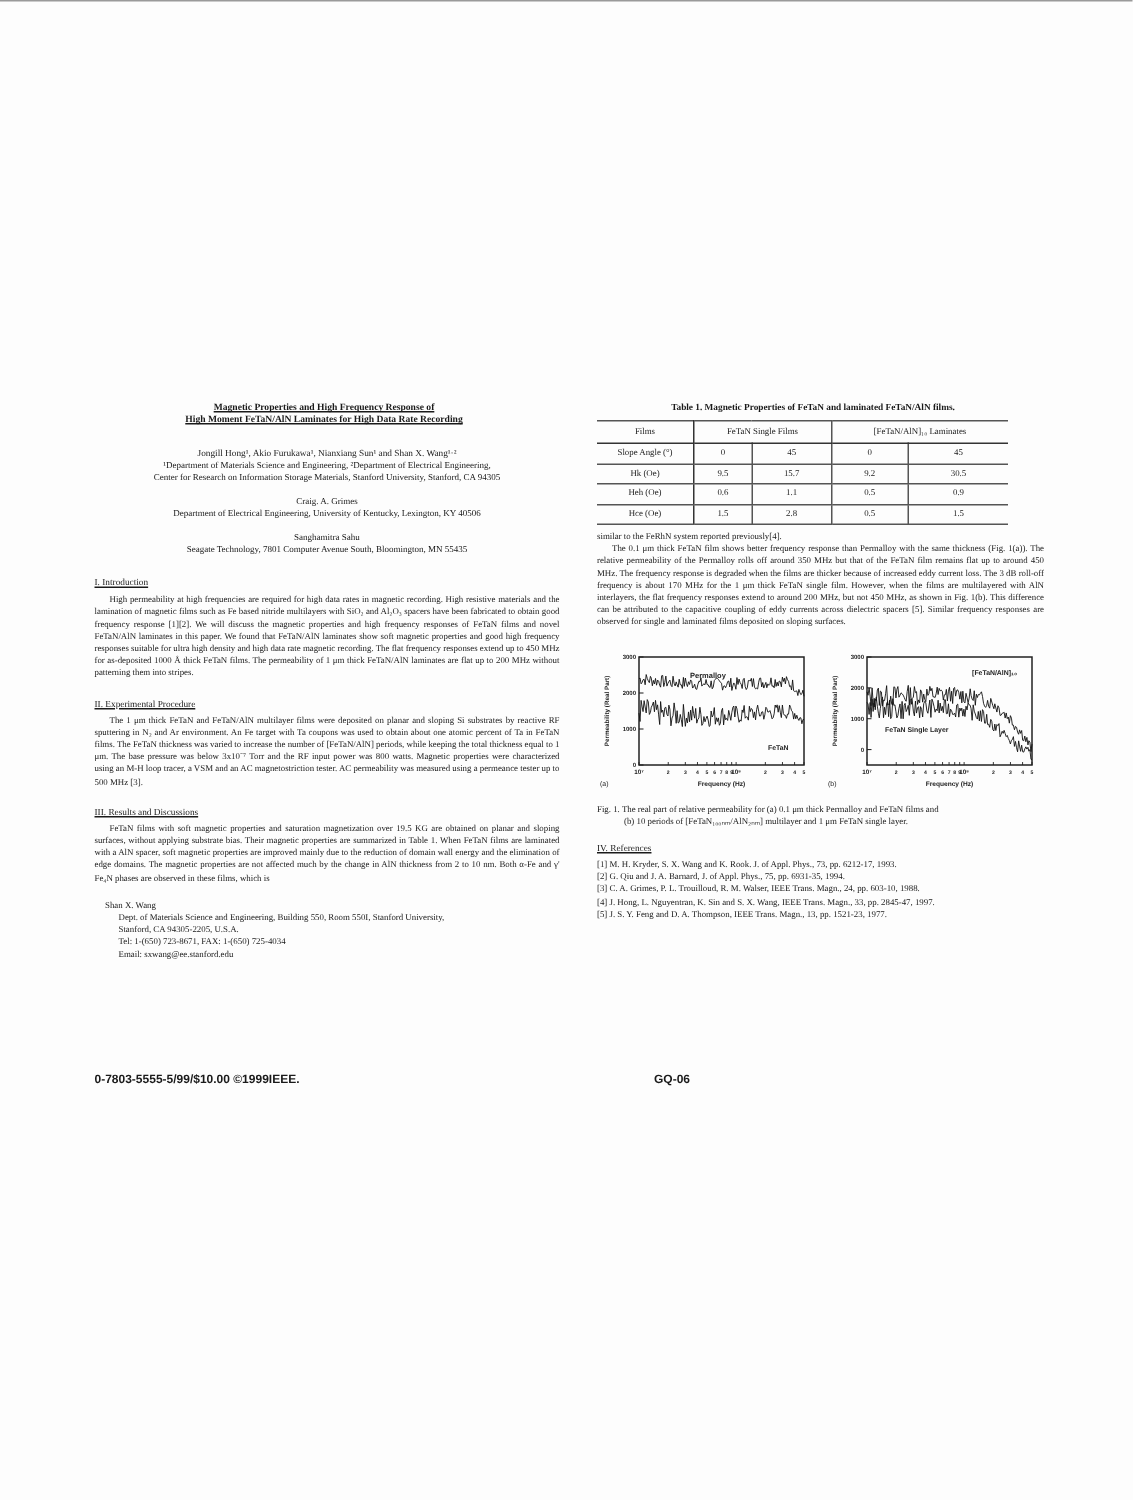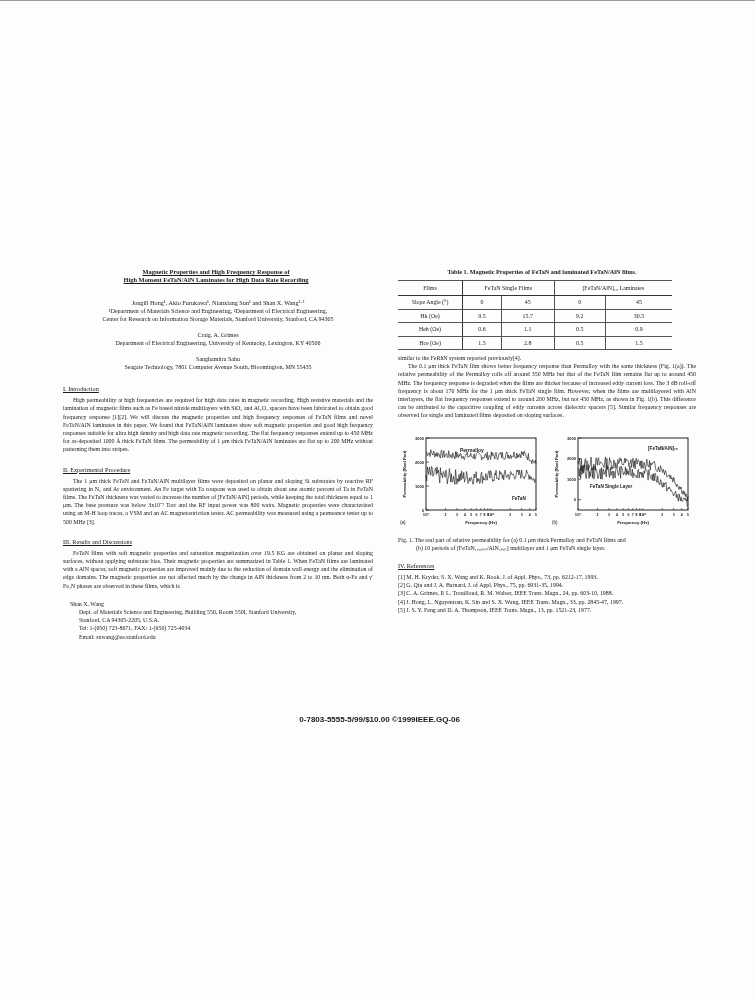--- a/index.html
+++ b/index.html
@@ -13,21 +13,21 @@
   .authors { text-align:center; font-size:6.2px; line-height:8.3px; margin-top:14px; }
   .aff { text-align:center; font-size:6px; line-height:8px; }
   .block { margin-top:8px; }
   .sec-head { font-size:6.2px; text-decoration:underline; margin-top:12px; margin-bottom:4px; }
   p.body { font-size:5.9px; line-height:8.2px; text-align:justify; margin:0; text-indent:10px; }
   p.body.noindent { text-indent:0; }
   .contact { margin-top:10px; font-size:5.9px; line-height:8.2px; }
   .contact .name { margin-left:7px; }
   .contact .line { margin-left:16px; }
   .footer { position:absolute; left:63px; top:715px; width:397px; font-family:"Liberation Sans", sans-serif;
-            font-weight:bold; font-size:8px; display:flex; justify-content:flex-end; }
+            font-weight:bold; font-size:8px; display:flex; justify-content:space-between; }
   .tcaption { text-align:center; font-weight:bold; font-size:6.2px; line-height:8px; margin-bottom:4px; margin-left:-10px; }
   table.props { border-collapse:collapse; font-size:5.9px; width:274px; }
   table.props td { text-align:center; height:12.5px; padding:0; border-bottom:1px solid #555; }
   table.props tr.head td { border-top:1px solid #555; border-bottom:1.5px solid #333; height:14px; }
   table.props td.rowlabel { border-right:1px solid #333; width:64px; }
   table.props td.sep { border-right:1px solid #555; }
   table.props tr:last-child td { border-bottom:1px solid #555; }
   .fig-row { display:flex; justify-content:space-between; margin-top:14px; width:298px; }
   .chart { position:relative; width:146px; height:96px; }
   .chart svg { position:absolute; left:0; top:0; }

